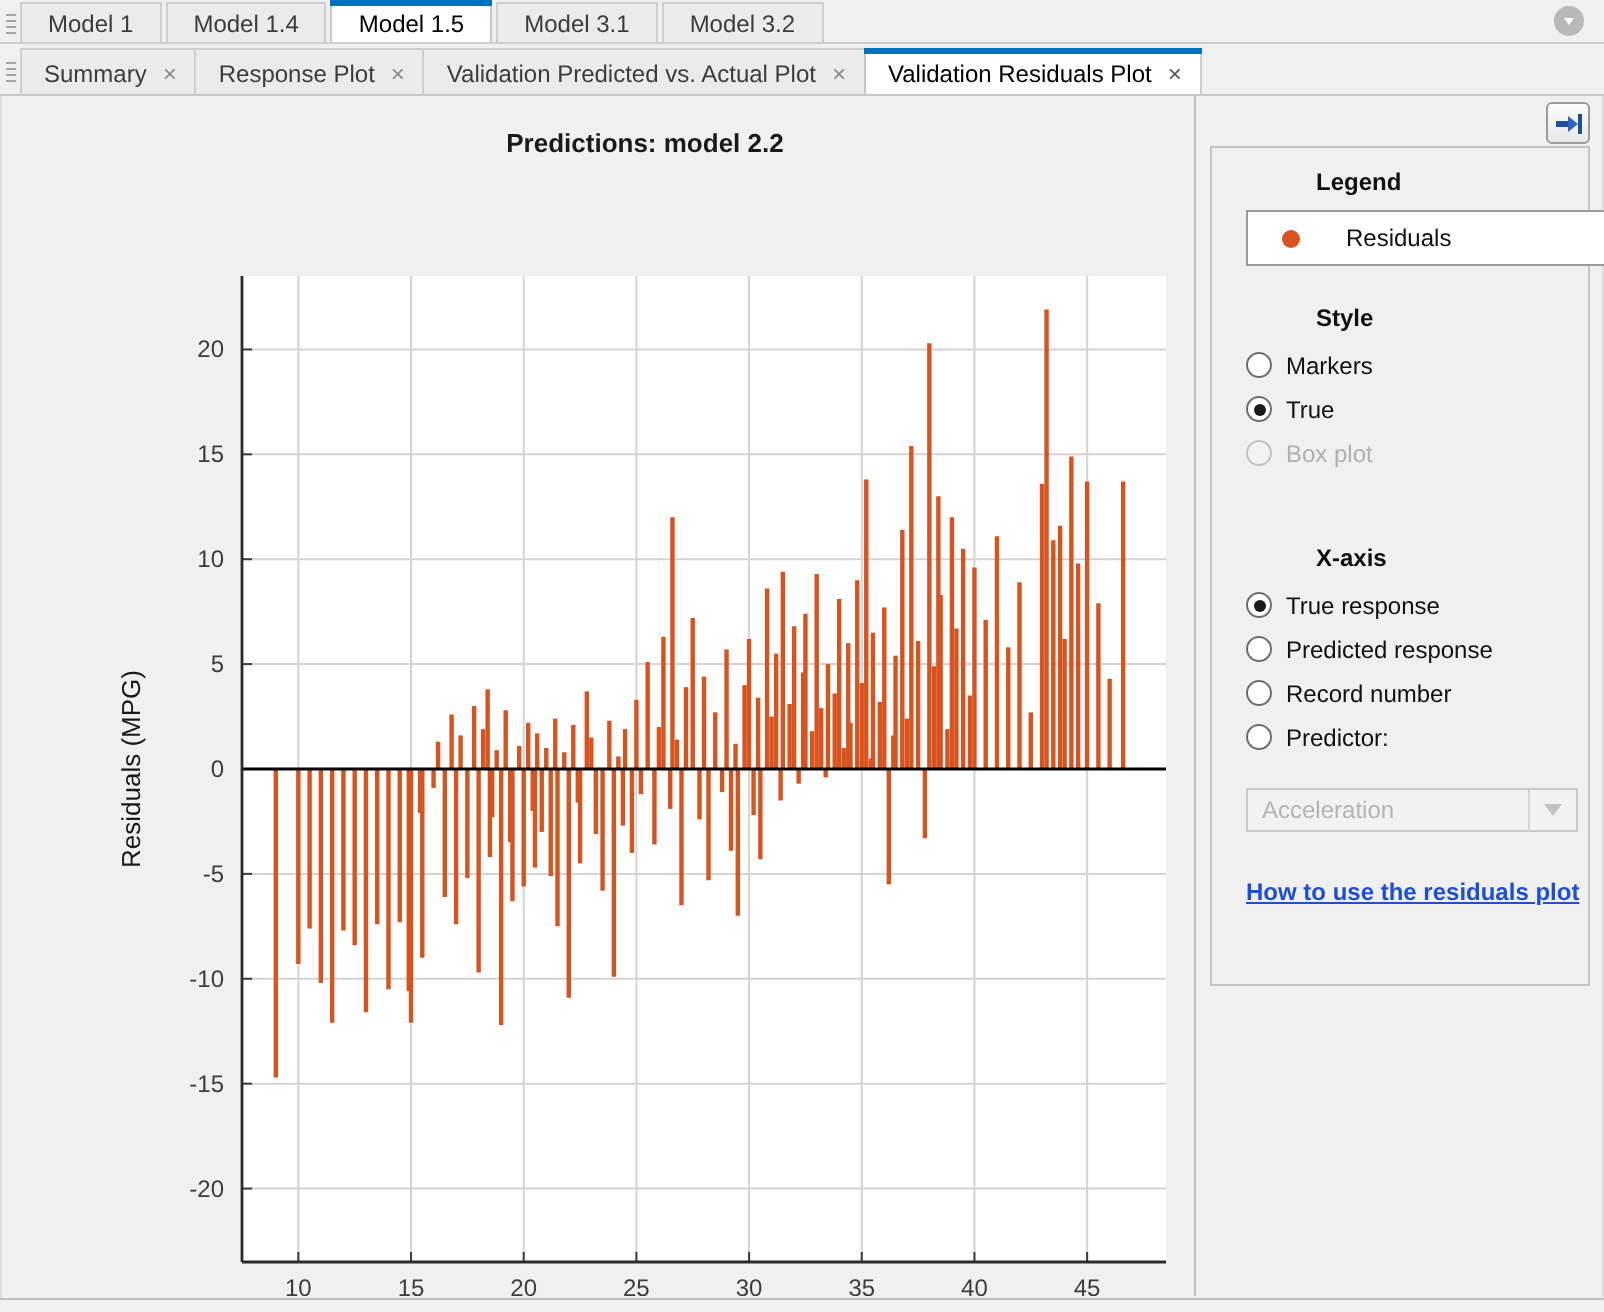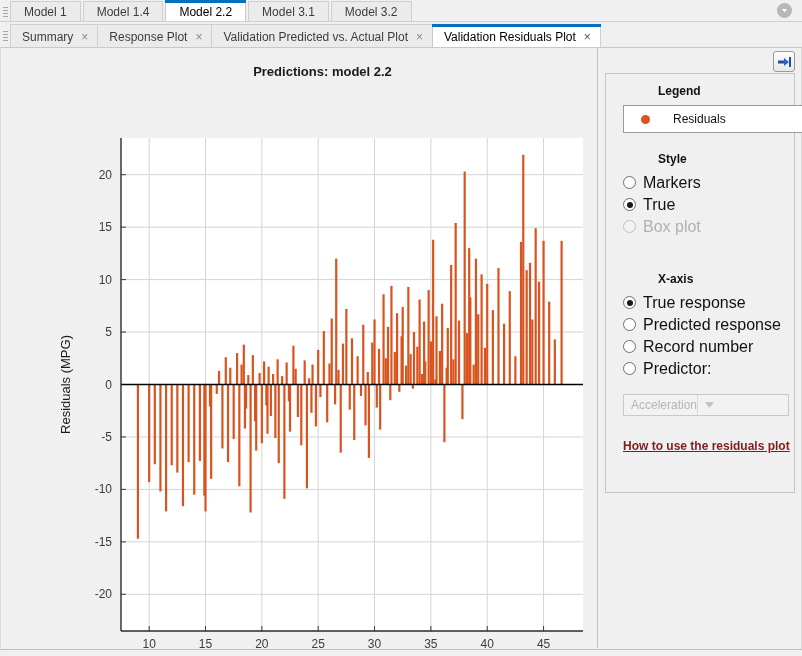--- a/index.html
+++ b/index.html
@@ -83,36 +83,36 @@
   .legend-label{margin-left:23px;font-size:12px;color:#111;}
 
   .radio-row{position:absolute;left:17px;display:flex;align-items:center;height:17px;}
   .radio{
     width:13px;height:13px;border-radius:50%;
     border:1px solid #6e6e6e;background:#fff;box-sizing:border-box;
     display:flex;align-items:center;justify-content:center;flex:none;
   }
   .radio.checked::after{content:"";width:6px;height:6px;border-radius:50%;background:#1a1a1a;}
   .radio.disabled{border-color:#c2c2c2;background:#f3f3f3;}
-  .radio-label{margin-left:7px;font-size:16px;color:#111;white-space:nowrap;}
+  .radio-label{margin-left:7px;font-size:12px;color:#111;white-space:nowrap;}
   .radio-label.disabled{color:#b0b0b0;}
 
   .combo{
     position:absolute;left:17px;top:320px;width:166px;height:22px;
     background:#f2f2f2;border:1px solid #c9c9c9;box-sizing:border-box;
-    display:flex;align-items:center;justify-content:flex-start;
+    display:flex;align-items:center;justify-content:space-between;
   }
   .combo-text{margin-left:7px;font-size:12px;color:#b4b4b4;}
   .combo-arrow{
     width:23px;height:20px;border-left:1px solid #d6d6d6;
     display:flex;align-items:center;justify-content:center;
   }
   .help-link{
     position:absolute;left:17px;top:365px;font-size:12px;font-weight:bold;
-    color:#7f1d1d;text-decoration:underline;white-space:nowrap;
+    color:#1d4ed8;text-decoration:underline;white-space:nowrap;
   }
 </style>
 </head>
 <body>
 
 <div class="app">
 
   <div class="tabstrip row1">
     <div class="gripper">
         <i></i>
@@ -121,21 +121,21 @@
         <i></i>
       </div>
     <div class="tabs" id="model-tabs">
         <div class="tab">
           <span>Model 1</span>
         </div>
         <div class="tab">
           <span>Model 1.4</span>
         </div>
         <div class="tab active">
-          <span>Model 2.2</span>
+          <span>Model 1.5</span>
         </div>
         <div class="tab">
           <span>Model 3.1</span>
         </div>
         <div class="tab">
           <span>Model 3.2</span>
         </div>
       </div>
     <div class="caret-btn">
       <svg width="9" height="9" viewBox="0 0 9 9">

